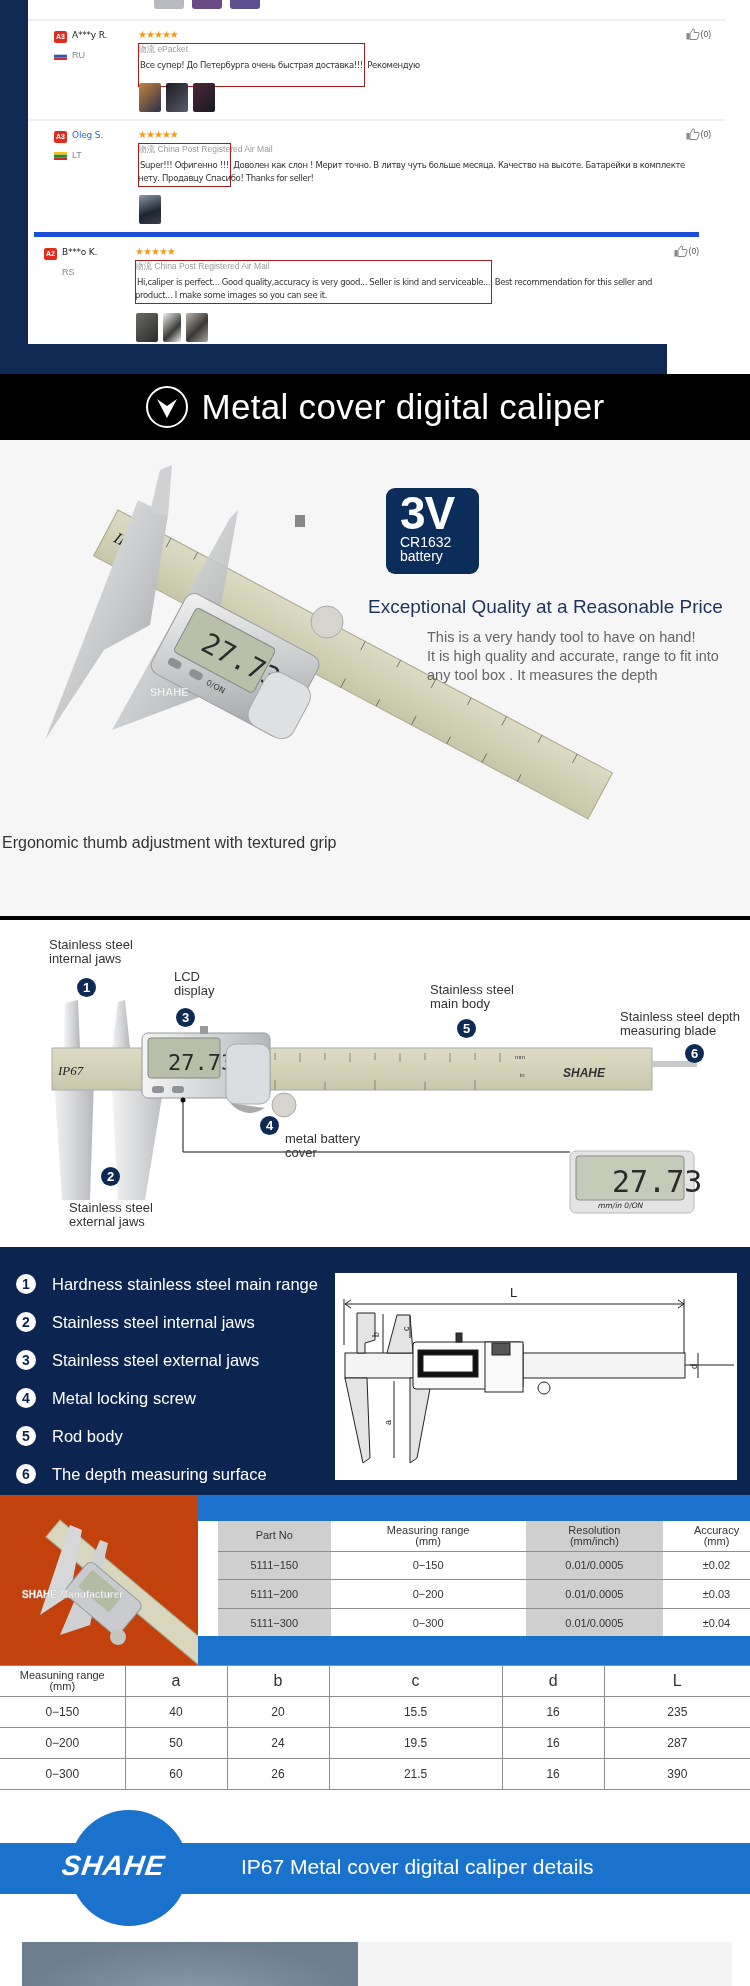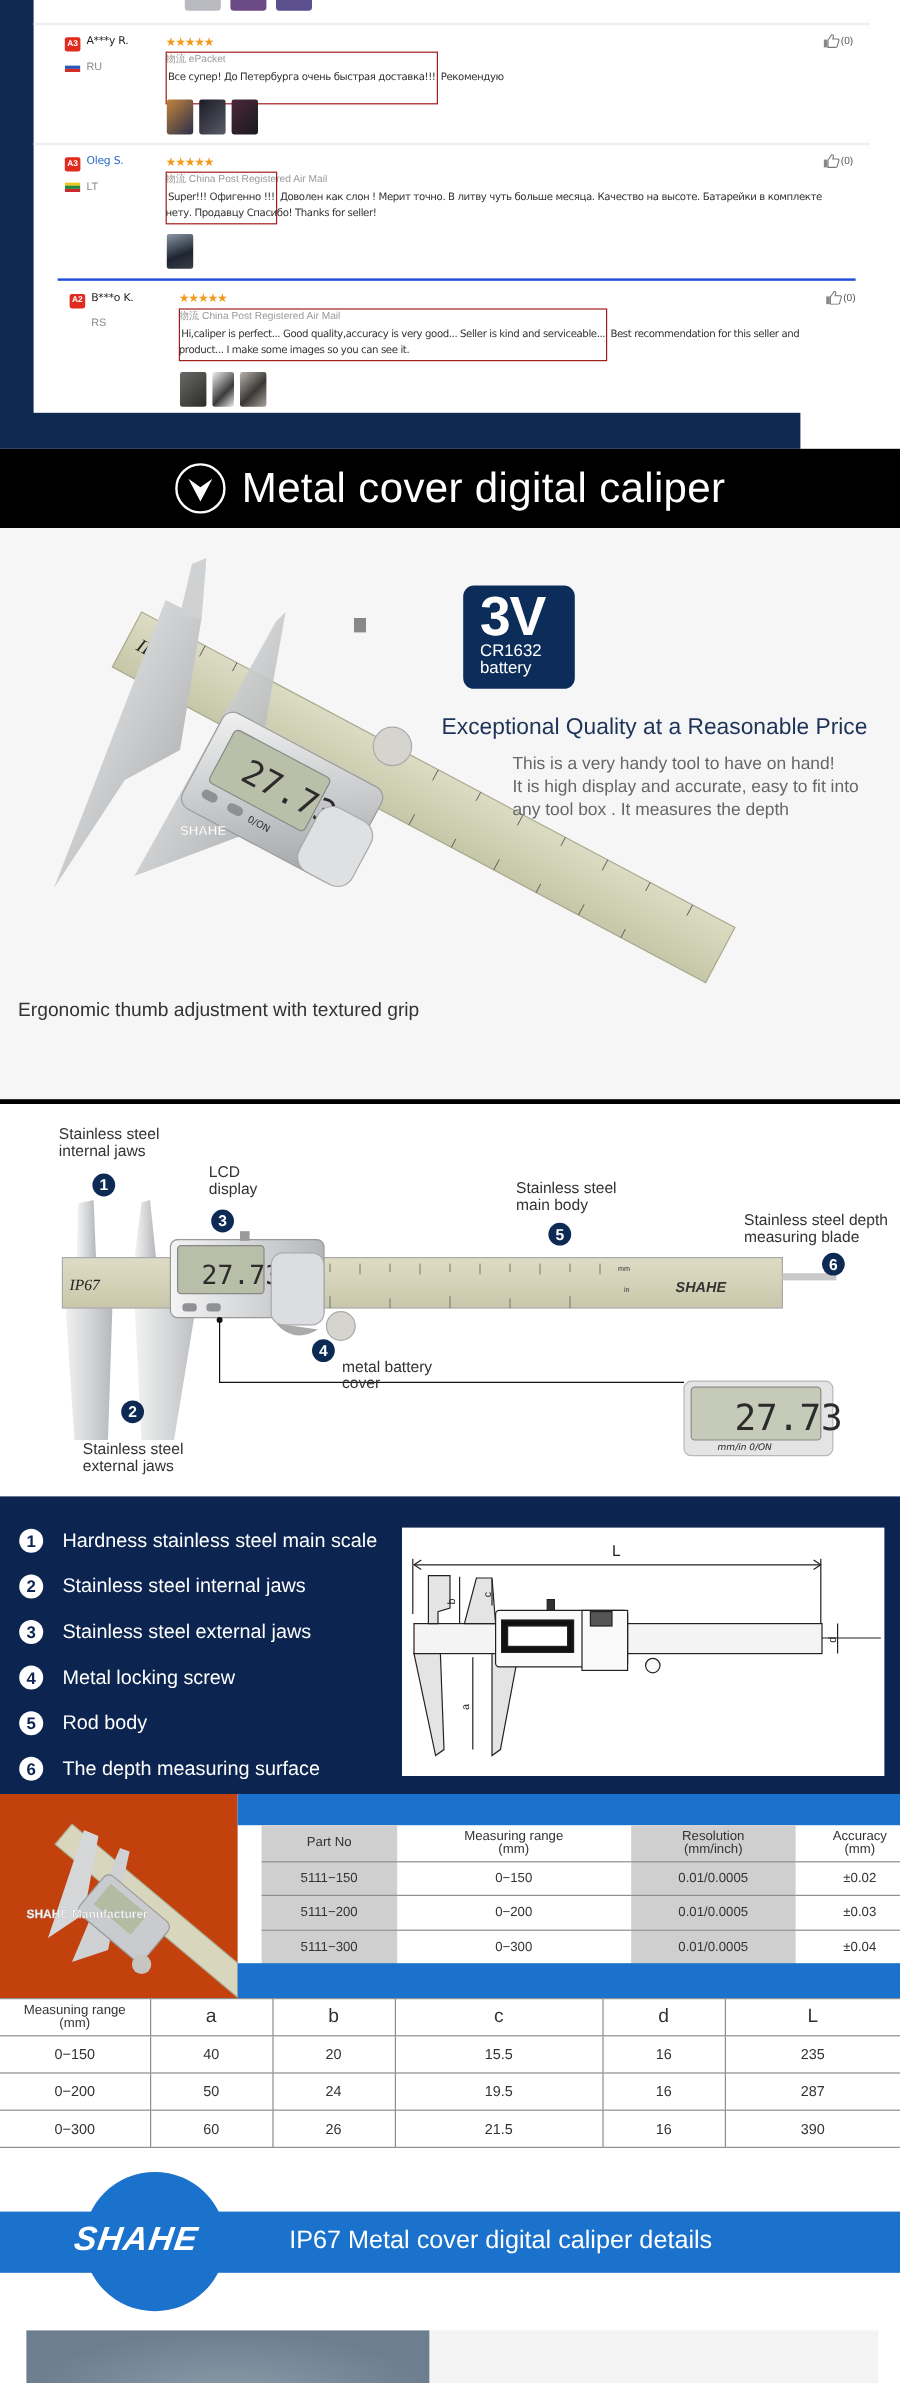--- a/index.html
+++ b/index.html
@@ -30,21 +30,21 @@
   .title-band .circ { width: 42px; height: 42px; border: 2px solid #fff; border-radius: 50%; display: flex; align-items: center; justify-content: center; }
   .title-band h1 { color: #fff; font-weight: normal; font-size: 35px; letter-spacing: 0.3px; }
 
   
   .photo-sec { position: absolute; left: 0; top: 440px; width: 750px; height: 476px; background: #f6f6f6; overflow: hidden; }
   .battery { position: absolute; left: 386px; top: 48px; width: 93px; height: 86px; background: #0c2c5a; border-radius: 9px; color: #fff; text-align: left; padding-left: 14px; }
   .battery .v { font-size: 46px; font-weight: bold; line-height: 44px; margin-top: 3px; letter-spacing: -1px; }
   .battery .m { font-size: 14px; line-height: 14px; }
   .quality-title { position: absolute; left: 368px; top: 156px; font-size: 19px; color: #1e3358; }
   .quality-desc { position: absolute; left: 427px; top: 188px; font-size: 14.5px; color: #666; line-height: 19px; }
-  .grip-caption { position: absolute; left: 15px; top: 394px; font-size: 16px; color: #333; }
+  .grip-caption { position: absolute; left: 2px; top: 394px; font-size: 16px; color: #333; }
   .caliper-svg { position: absolute; left: 0; top: 0; }
   .black-rule { position: absolute; left: 0; top: 916px; width: 750px; height: 4px; background: #000; }
 
   
   .diagram-sec { position: absolute; left: 0; top: 920px; width: 750px; height: 327px; background: #fff; overflow: hidden; }
   .lbl { position: absolute; font-size: 13px; color: #333; line-height: 14px; }
   .num { position: absolute; width: 19px; height: 19px; border-radius: 50%; background: #0d2a54; color: #fff; font-size: 13px; font-weight: bold; text-align: center; line-height: 19px; }
 
   
   .parts-sec { position: absolute; left: 0; top: 1247px; width: 750px; height: 248px; background: #0c2550; }
@@ -137,21 +137,21 @@
       </div>
       <span class="rv-like" style="top:7px">
         <svg class="thumb-icon" viewBox="0 0 14 12">
             <rect x="0.5" y="5" width="3" height="6.5" fill="#888"></rect>
             <path d="M4 5.5 L7 1 Q8.5 0.5 8.5 2.5 L8 4.5 L12.5 4.5 Q13.5 5 13 6 L11.5 11 Q11 11.5 10 11.5 L4 11.5 Z" fill="none" stroke="#777" stroke-width="0.9"></path>
           </svg>
         <span>(0)</span>
       </span>
     </div>
 
-    <div class="review" style="top:232px;height:112px;border-top:2px solid #1d4ed8;left:20px;width:665px">
+    <div class="review" style="top:232px;height:112px;border-top:5px solid #1d4ed8;left:6px;width:665px">
       <span class="rv-badge" style="top:11px;left:10px">A2</span>
       <span class="rv-name" style="top:10px;left:28px">B***o K.</span>
       <span class="rv-country" style="top:30px;left:28px">RS</span>
       <span class="rv-stars" style="left:101px;top:9px">★★★★★</span>
       <span class="rv-ship" style="left:101px;top:24px"><span>物流</span> <span>China Post Registered Air Mail</span></span>
       <div class="rv-text" style="left:101px;top:39px;width:555px"><span class="hl">Hi,caliper is perfect... Good quality,accuracy is very good... Seller is kind and serviceable...</span><span> Best recommendation for this seller and product... I make some images so you can see it.</span></div>
       <div class="rv-imgs" style="left:102px;top:76px">
         <span style="background:linear-gradient(135deg,#6a6a66,#2a2a28)"></span>
         <span style="background:linear-gradient(135deg,#f0f0f0,#3a3a38 60%,#f0f0f0);width:18px"></span>
         <span style="background:linear-gradient(135deg,#b8b4ac,#3a3836 55%,#a8a49c)"></span>
@@ -233,21 +233,21 @@
   </svg>
 
   <div class="battery">
     <div class="v">3V</div>
     <div class="m">CR1632</div>
     <div class="m">battery</div>
   </div>
   <div class="quality-title">Exceptional Quality at a Reasonable Price</div>
   <div class="quality-desc">
     <div>This is a very handy tool to have on hand!</div>
-    <div>It is high display and accurate, easy to fit into</div>
+    <div>It is high quality and accurate, range to fit into</div>
     <div>any tool box . It measures the depth</div>
   </div>
   <div class="grip-caption">Ergonomic thumb adjustment with textured grip</div>
 </section>
 <div class="black-rule"></div>
 
 <section class="diagram-sec">
   <svg width="750" height="327" viewBox="0 0 750 327" style="position:absolute;left:0;top:0">
     <defs>
       <linearGradient id="steel2" x1="0" y1="0" x2="1" y2="0">
@@ -325,21 +325,21 @@
   <span class="num" style="left:457px;top:99px">5</span>
 
   <span class="lbl" style="left:620px;top:90px"><span>Stainless steel depth</span><br><span>measuring blade</span></span>
   <span class="num" style="left:685px;top:124px">6</span>
 </section>
 
 <section class="parts-sec">
   <div class="parts-list">
     <div class="part">
         <span class="pn">1</span>
-        <span class="pt">Hardness stainless steel main scale</span>
+        <span class="pt">Hardness stainless steel main range</span>
       </div>
     <div class="part">
         <span class="pn">2</span>
         <span class="pt">Stainless steel internal jaws</span>
       </div>
     <div class="part">
         <span class="pn">3</span>
         <span class="pt">Stainless steel external jaws</span>
       </div>
     <div class="part">

